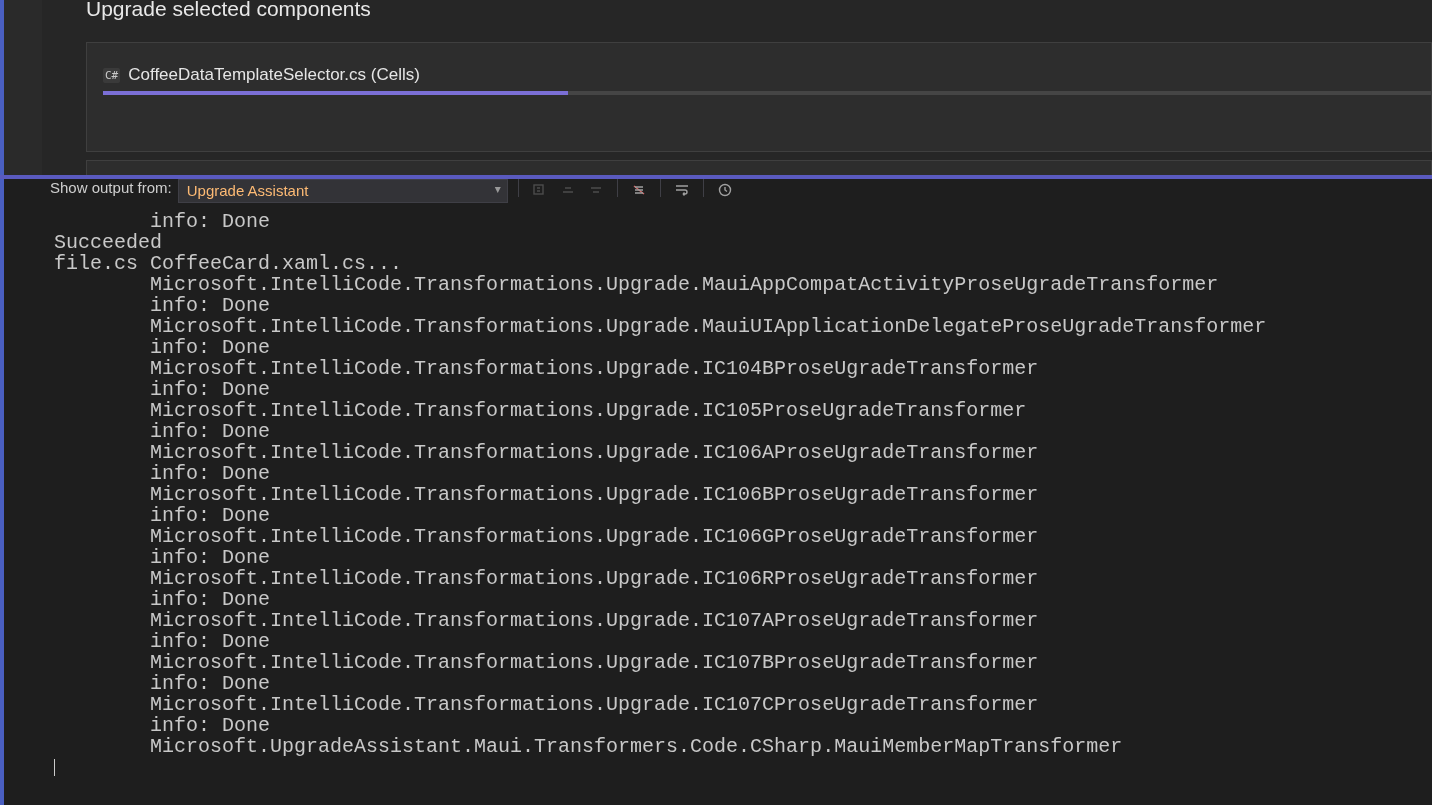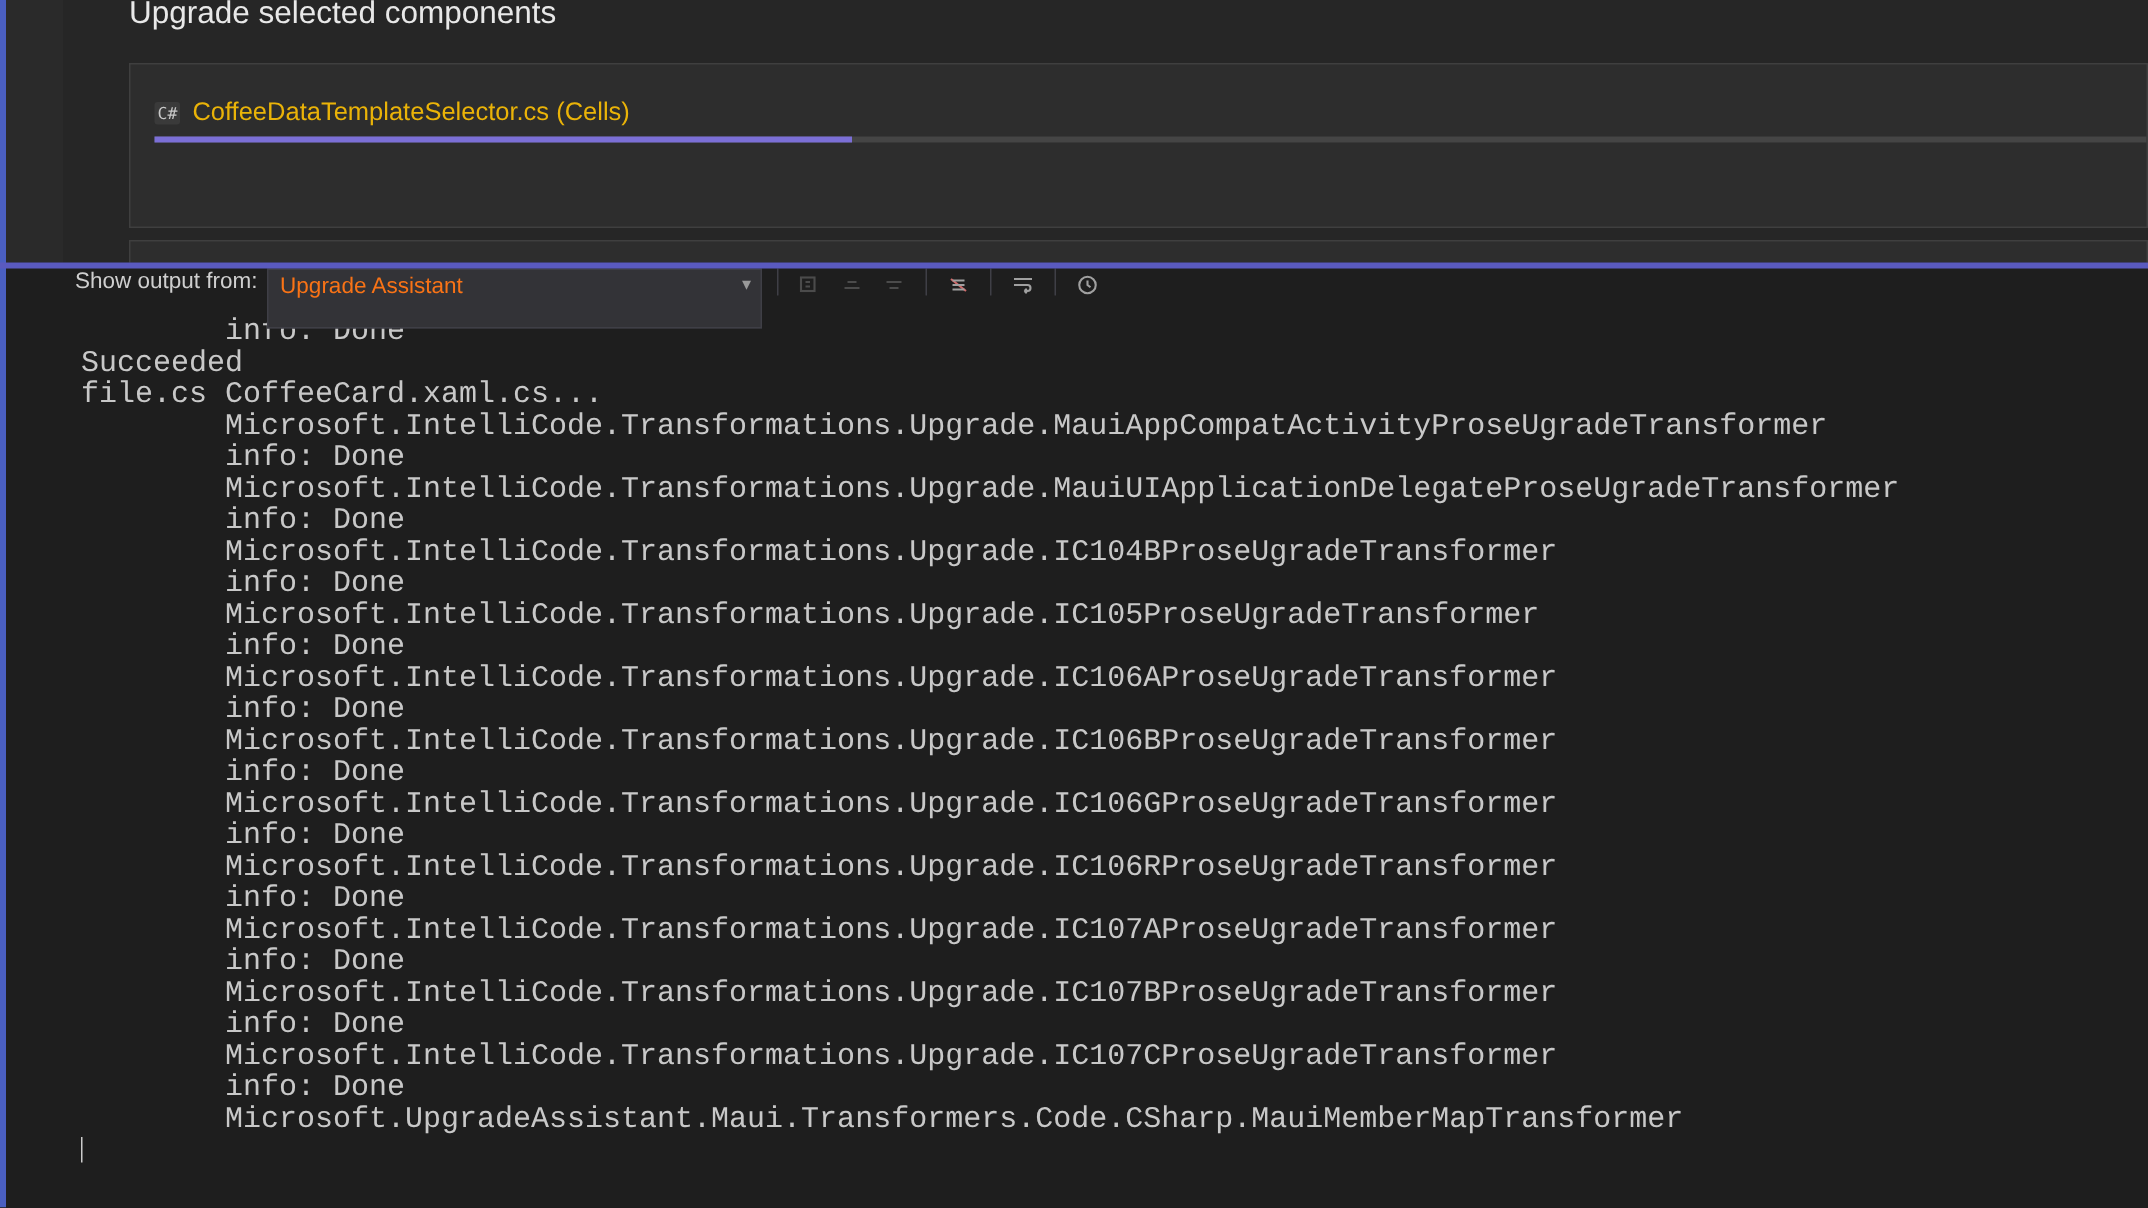--- a/index.html
+++ b/index.html
@@ -61,21 +61,21 @@
   .cs-icon {
     font-family: Consolas, monospace;
     font-size: 11px;
     color: #c8c8c8;
     background: #3a3a3a;
     padding: 1px 2px;
     border-radius: 2px;
   }
   .progress-filename {
     font-size: 17px;
-    color: #eab308;
+    color: #e5e5e5;
   }
   .progress-bar-track {
     position: absolute;
     left: 16px;
     right: 0;
     top: 48px;
     height: 4px;
     background: #454545;
   }
   .progress-bar-fill {
@@ -129,24 +129,24 @@
     padding-left: 8px;
     background: #1e1e1e;
   }
   .toolbar-label {
     font-size: 15px;
     color: #cfcfcf;
   }
   .toolbar-select {
     background: #333337;
     border: 1px solid #3f3f46;
-    color: #f97316;
+    color: #fdba74;
     font-size: 15px;
     padding: 2px 28px 2px 8px;
-    height: 40px;
+    height: 24px;
     width: 330px;
     position: relative;
   }
   .toolbar-select::after {
     content: "▾";
     position: absolute;
     right: 6px;
     top: 2px;
     color: #999;
     font-size: 12px;

